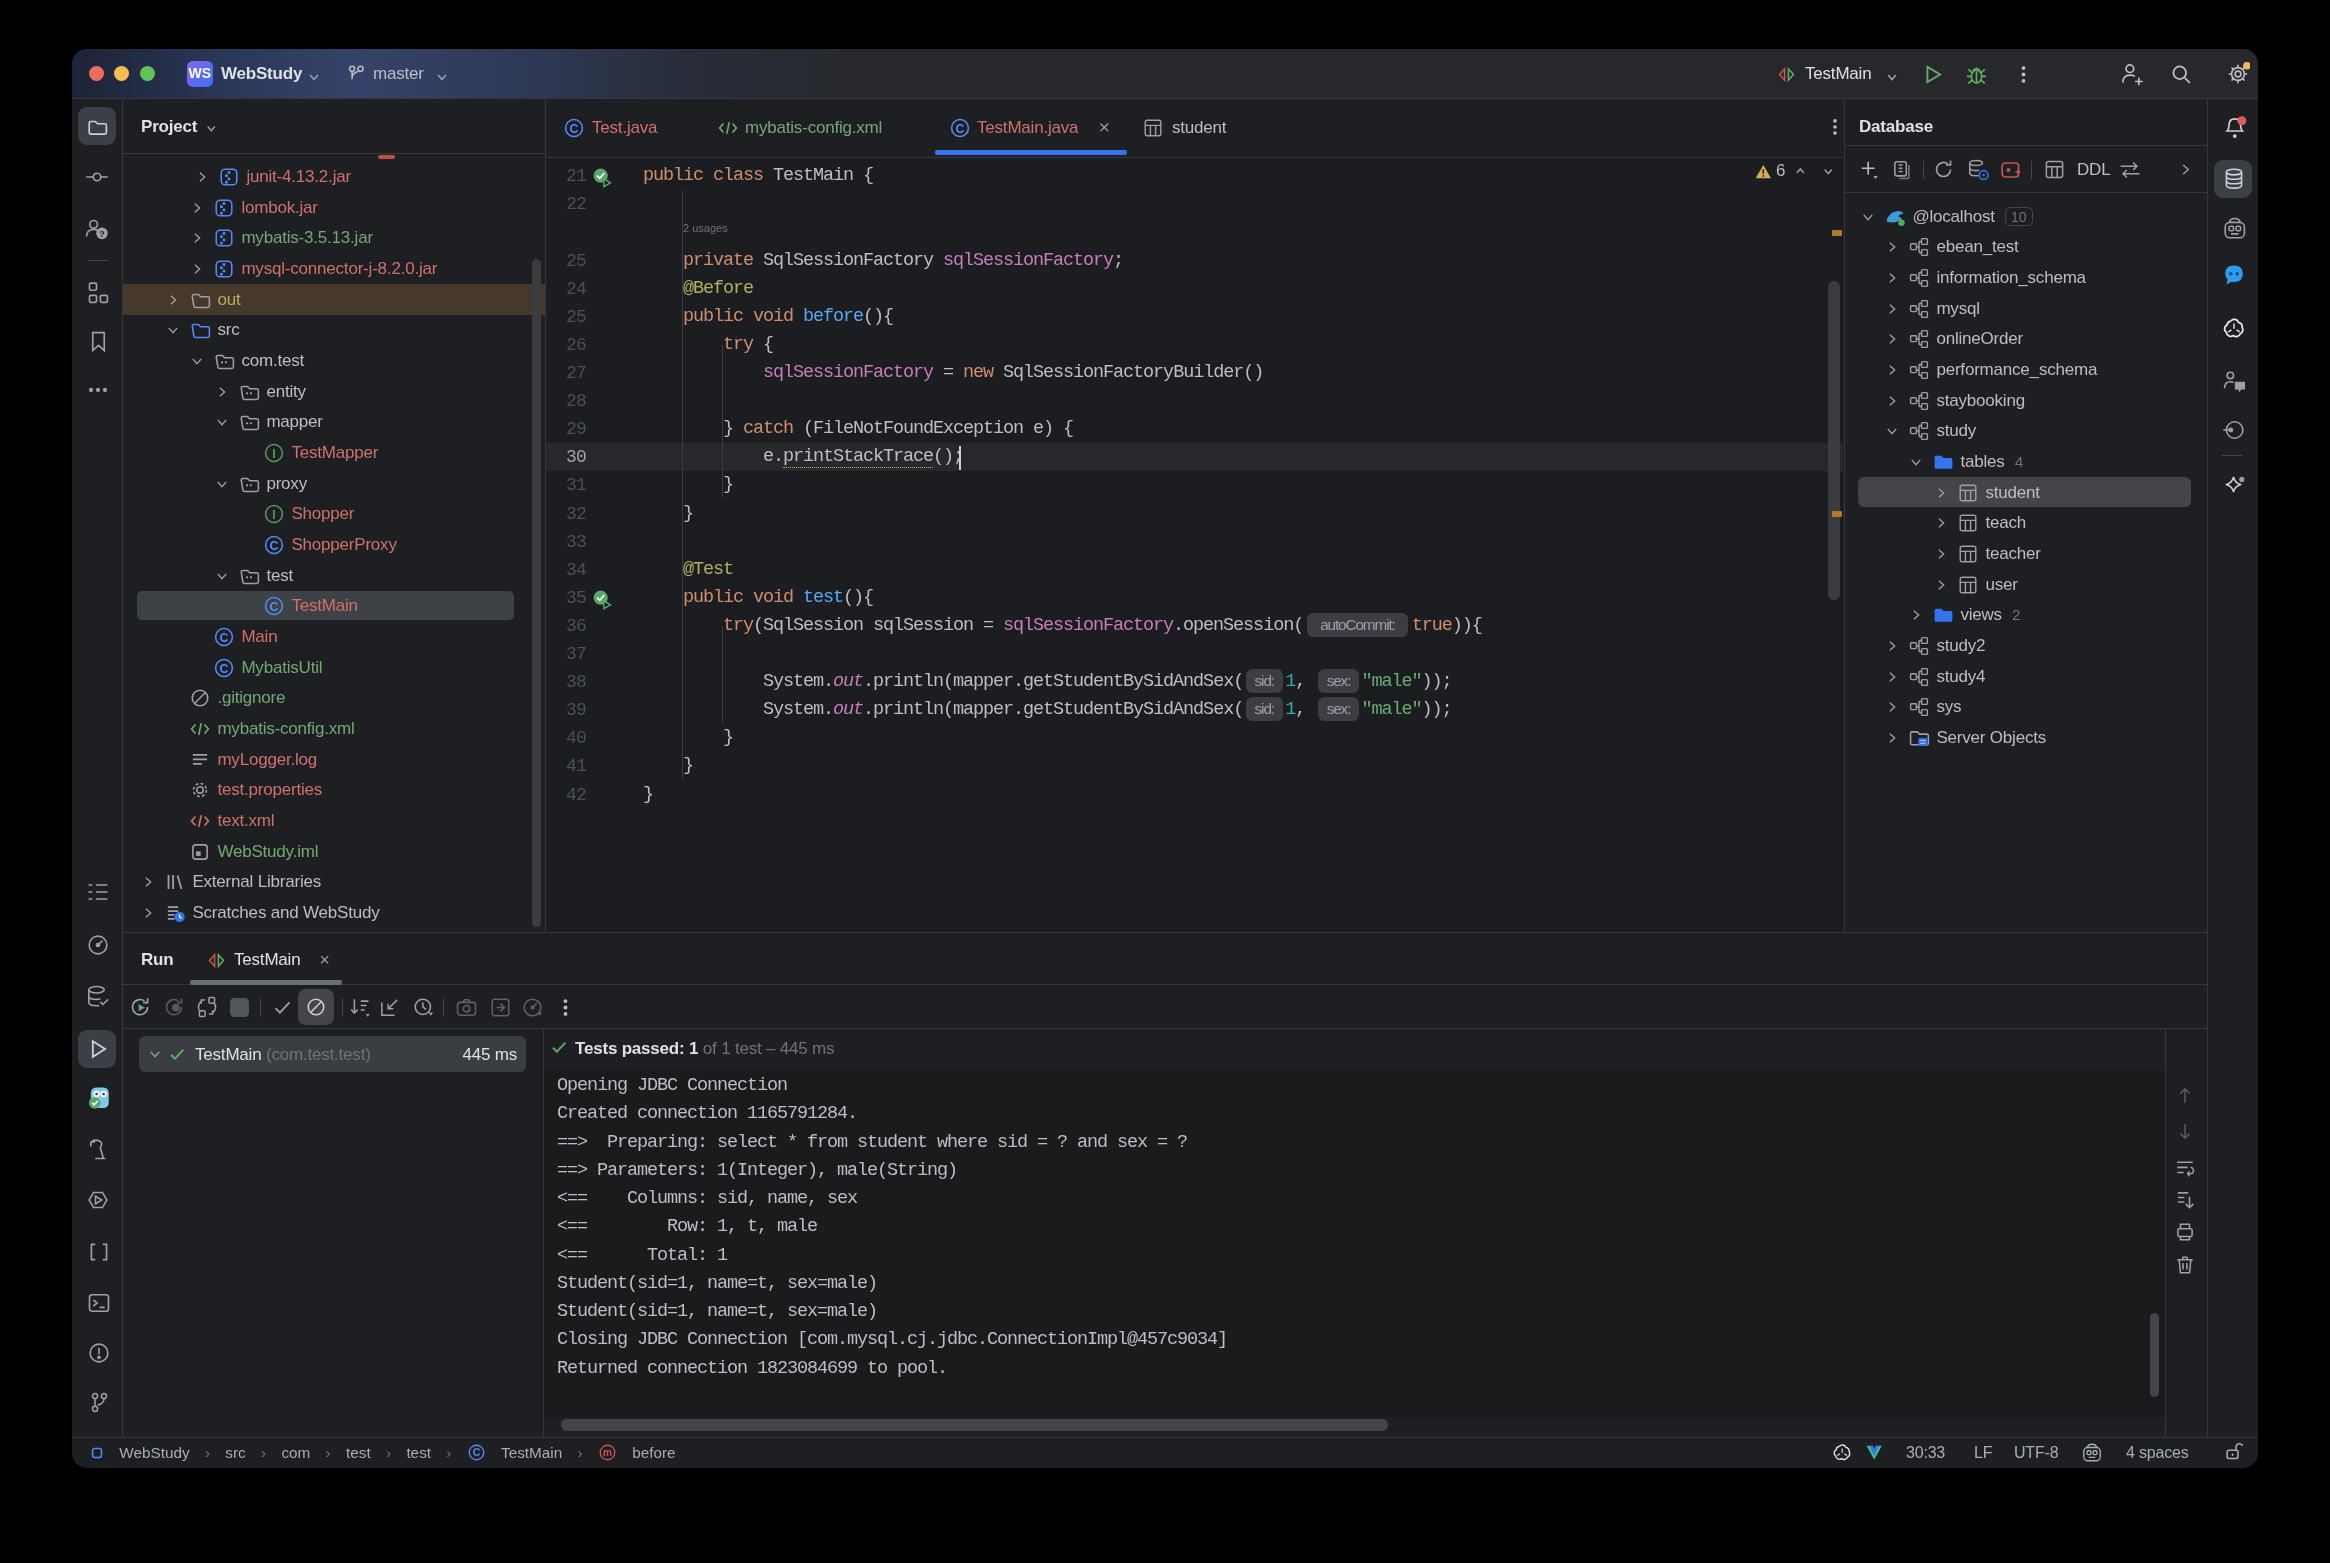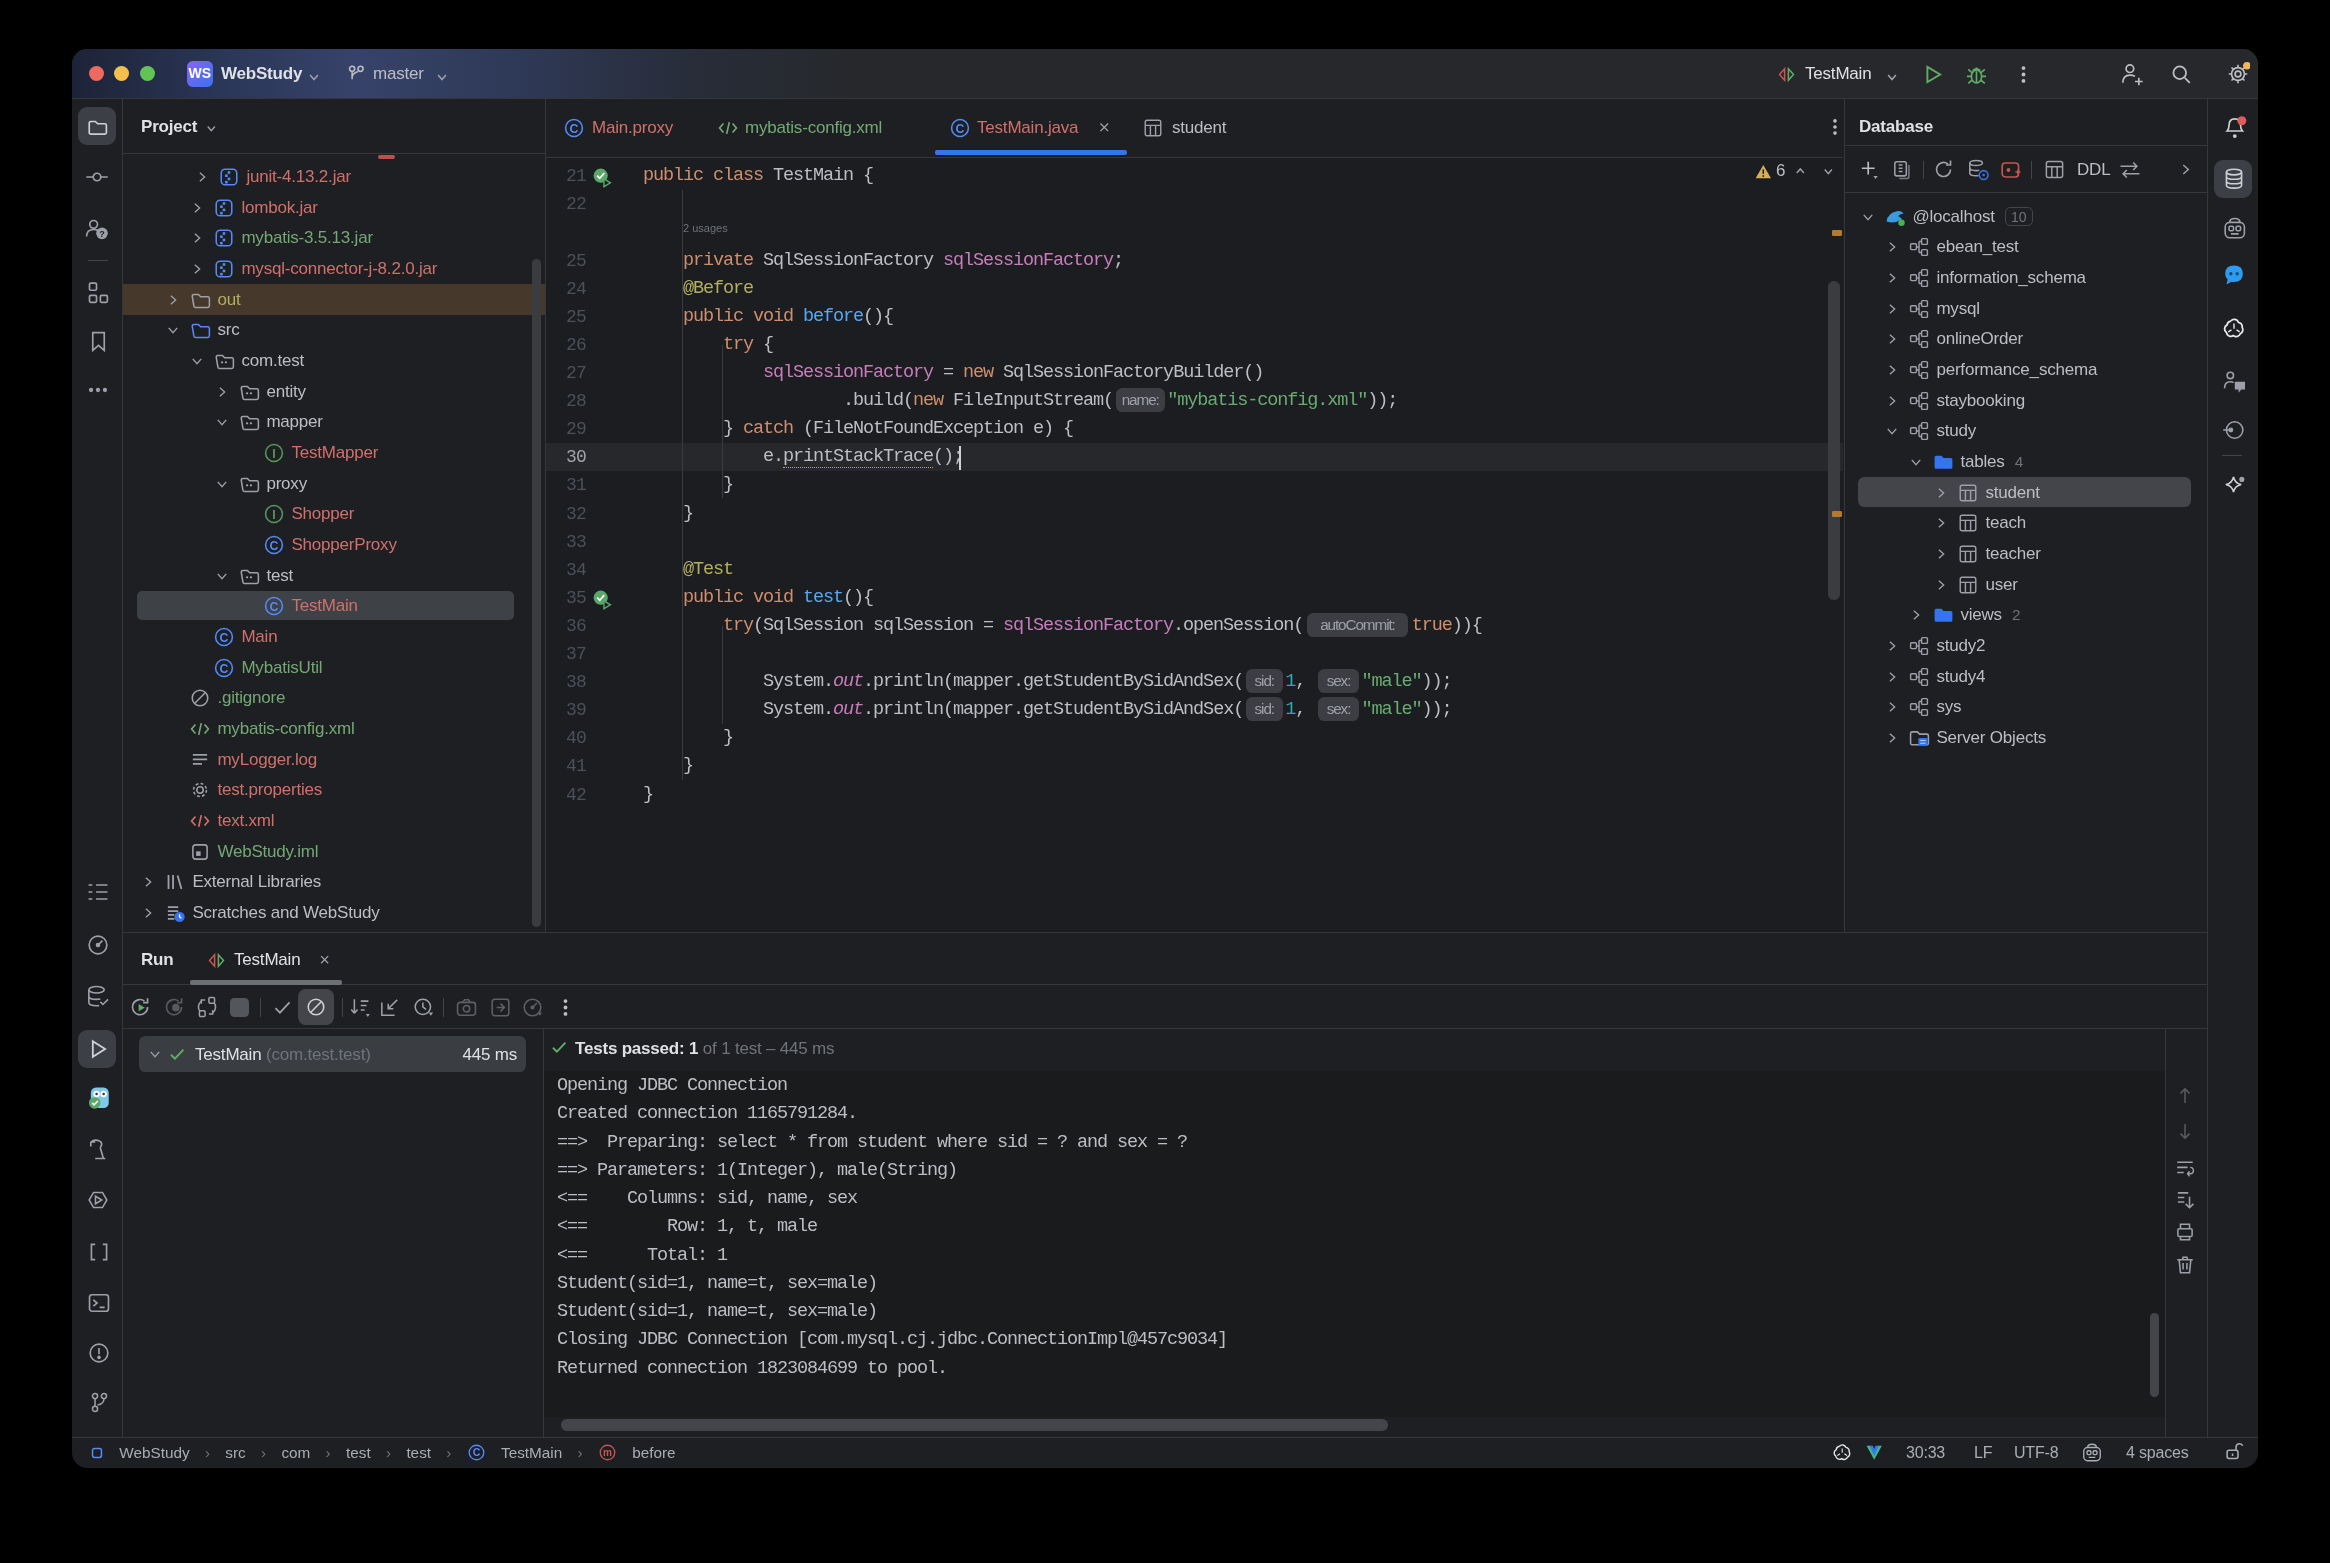--- a/index.html
+++ b/index.html
@@ -571,21 +571,21 @@
         </svg>
         <svg class="ic" style="margin:0 6.4px 0 7px" viewBox="0 0 34 34" width="22" height="22">
           <use href="#scrf"></use>
         </svg>
         <span class="ui wht">Scratches and WebStudy</span>
       </div>
 
 <svg class="ab ic" style="left:563px;top:117px" viewBox="0 0 34 34" width="22" height="22">
         <use href="#cls"></use>
       </svg>
-<div class="ab ui" style="left:592px;top:118px;color:#D0706C">Main.proxy</div>
+<div class="ab ui" style="left:592px;top:118px;color:#D0706C">Test.java</div>
 <svg class="ab ic" style="left:717px;top:117px;stroke:#73A874" viewBox="0 0 34 34" width="22" height="22">
         <use href="#xml"></use>
       </svg>
 <div class="ab ui" style="left:745px;top:118px;color:#73A874">mybatis-config.xml</div>
 <svg class="ab ic" style="left:949px;top:117px" viewBox="0 0 34 34" width="22" height="22">
         <use href="#cls"></use>
       </svg>
 <div class="ab ui" style="left:977px;top:118px;color:#D0706C">TestMain.java</div>
 <svg class="ab" style="left:1096px;top:119px" width="16.6" height="16.6" viewBox="0 0 26 26">
         <path d="M7 7 L19 19 M19 7 L7 19" stroke="#9DA0A8" stroke-width="2.2"></path>
@@ -640,21 +640,20 @@
         <path d="M9.5 15 l4 4 l7-8" stroke="#fff" stroke-width="2.6" fill="none"></path>
         <path d="M20 20 L30 26 L20 32 Z" fill="#1B1D20" stroke="#59A869" stroke-width="2.2"></path>
       </svg>
 <div class="cl" style="left:643px;top:162px"><span class="k">public class</span> TestMain {</div>
 <div class="ab" style="left:683px;top:222px;font-family:'Liberation Sans',sans-serif;font-size:11px;color:#6F737A">2 usages</div>
 <div class="cl" style="left:643px;top:247px">    <span class="k">private</span> SqlSessionFactory <span class="f">sqlSessionFactory</span>;</div>
 <div class="cl" style="left:643px;top:275px">    <span class="a">@Before</span></div>
 <div class="cl" style="left:643px;top:303px">    <span class="k">public void</span> <span class="m">before</span>(){</div>
 <div class="cl" style="left:643px;top:331px">        <span class="k">try</span> {</div>
 <div class="cl" style="left:643px;top:359px">            <span class="f">sqlSessionFactory</span> = <span class="k">new</span> SqlSessionFactoryBuilder()</div>
-<div class="cl" style="left:643px;top:387px">                    .build(<span class="k">new</span> FileInputStream(<span class="chip" style="width:49px;margin:0 2.6px">name:</span><span class="s">"mybatis-config.xml"</span>));</div>
 <div class="cl" style="left:643px;top:415px">        } <span class="k">catch</span> (FileNotFoundException e) {</div>
 <div class="cl" style="left:643px;top:443px">            e.<span style="border-bottom:1.9px dotted #C4A94E">printStackTrace</span>();</div>
 <div class="cl" style="left:643px;top:471px">        }</div>
 <div class="cl" style="left:643px;top:500px">    }</div>
 <div class="cl" style="left:643px;top:556px">    <span class="a">@Test</span></div>
 <div class="cl" style="left:643px;top:584px">    <span class="k">public void</span> <span class="m">test</span>(){</div>
 <div class="cl" style="left:643px;top:612px">        <span class="k">try</span>(SqlSession sqlSession = <span class="f">sqlSessionFactory</span>.openSession(<span class="chip" style="width:101px;margin:0 3.8px">autoCommit:</span><span class="k">true</span>)){</div>
 <div class="cl" style="left:643px;top:668px">            System.<span class="f" style="font-style:italic">out</span>.println(mapper.getStudentBySidAndSex(<span class="chip" style="width:37px;margin:0 2.6px">sid:</span><span class="n">1</span>, <span class="chip" style="width:41px;margin:0 2.6px">sex:</span><span class="s">"male"</span>));</div>
 <div class="cl" style="left:643px;top:696px">            System.<span class="f" style="font-style:italic">out</span>.println(mapper.getStudentBySidAndSex(<span class="chip" style="width:37px;margin:0 2.6px">sid:</span><span class="n">1</span>, <span class="chip" style="width:41px;margin:0 2.6px">sex:</span><span class="s">"male"</span>));</div>
 <div class="cl" style="left:643px;top:724px">        }</div>

